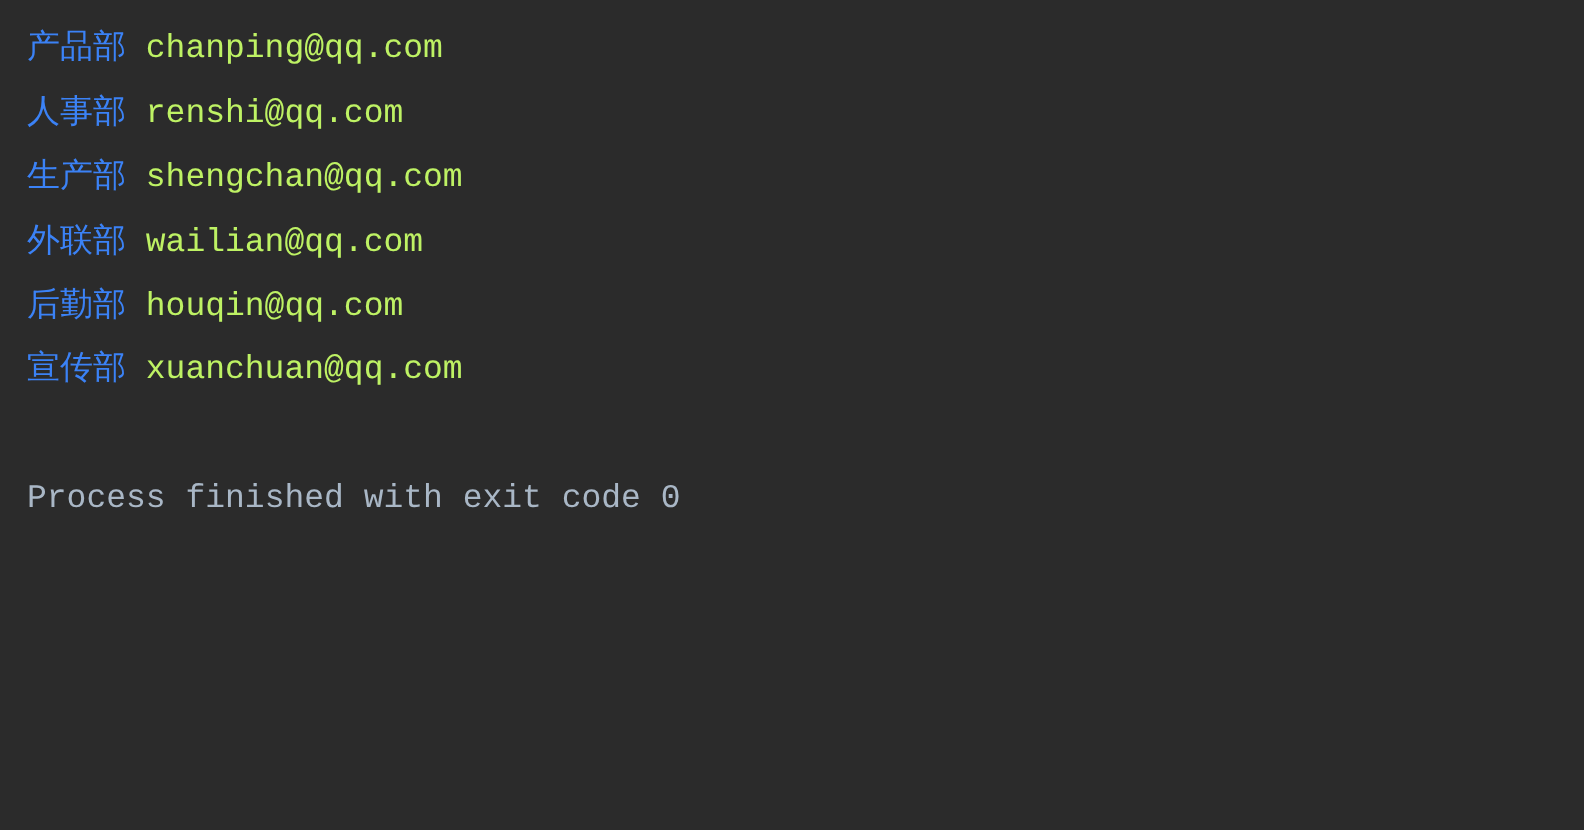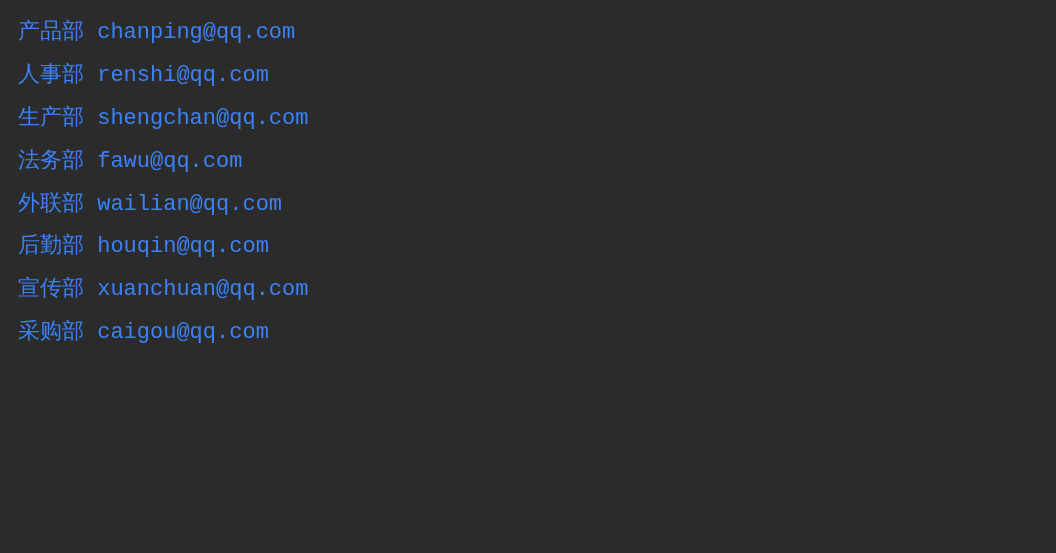--- a/index.html
+++ b/index.html
@@ -18,36 +18,35 @@
       line-height: 1.95;
       overflow: hidden;
     }
     .output-line {
       white-space: pre;
     }
     .dept {
       color: #3b82f6;
     }
     .email {
-      color: #3b82f6;
+      color: #bef264;
       text-align: center;
     }
     .spacer {
       height: 1.95em;
     }
     .status-line {
       color: #a9b7c6;
     }
   </style>
 </head>
 <body>
 
 <div>
   <div class="output-line"><span class="dept">产品部</span> <span class="email">chanping@qq.com</span></div>
   <div class="output-line"><span class="dept">人事部</span> <span class="email">renshi@qq.com</span></div>
   <div class="output-line"><span class="dept">生产部</span> <span class="email">shengchan@qq.com</span></div>
-  <div class="output-line"><span class="dept">法务部</span> <span class="email">fawu@qq.com</span></div>
   <div class="output-line"><span class="dept">外联部</span> <span class="email">wailian@qq.com</span></div>
   <div class="output-line"><span class="dept">后勤部</span> <span class="email">houqin@qq.com</span></div>
   <div class="output-line"><span class="dept">宣传部</span> <span class="email">xuanchuan@qq.com</span></div>
-  <div class="output-line"><span class="dept">采购部</span> <span class="email">caigou@qq.com</span></div>
   <div class="spacer"></div>
+  <div class="status-line">Process finished with exit code 0</div>
 </div>
 
 </body></html>

